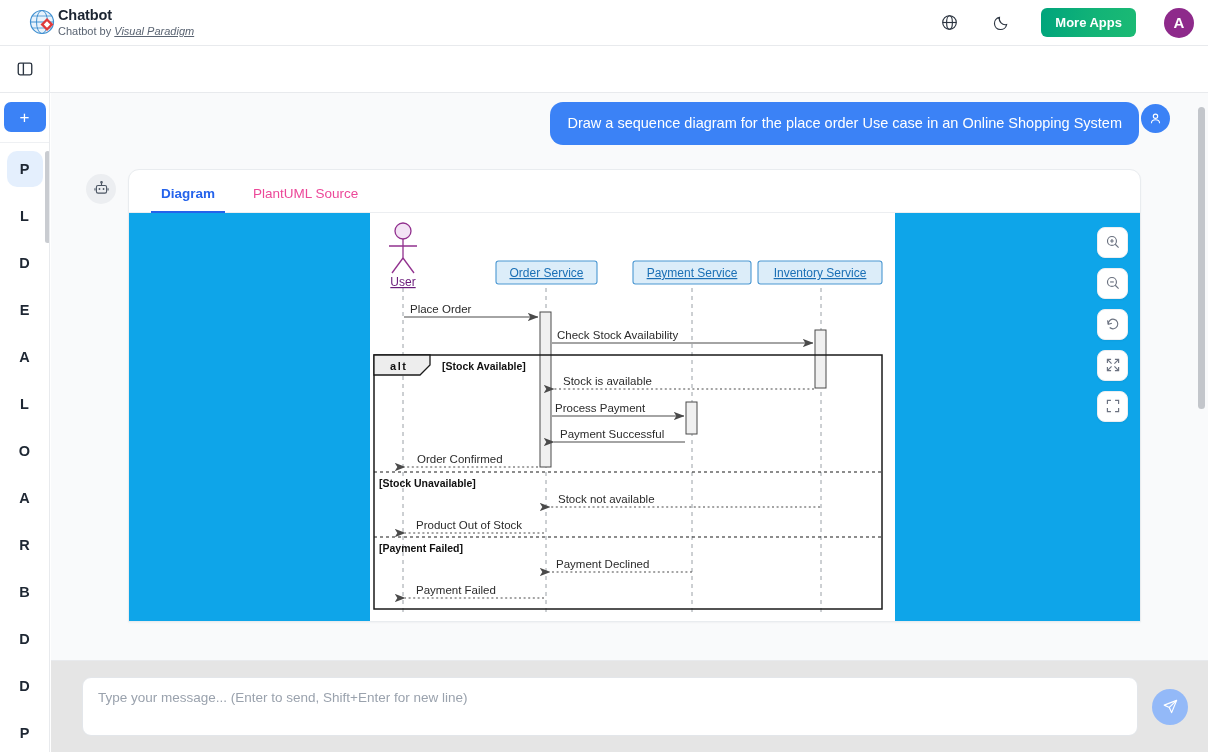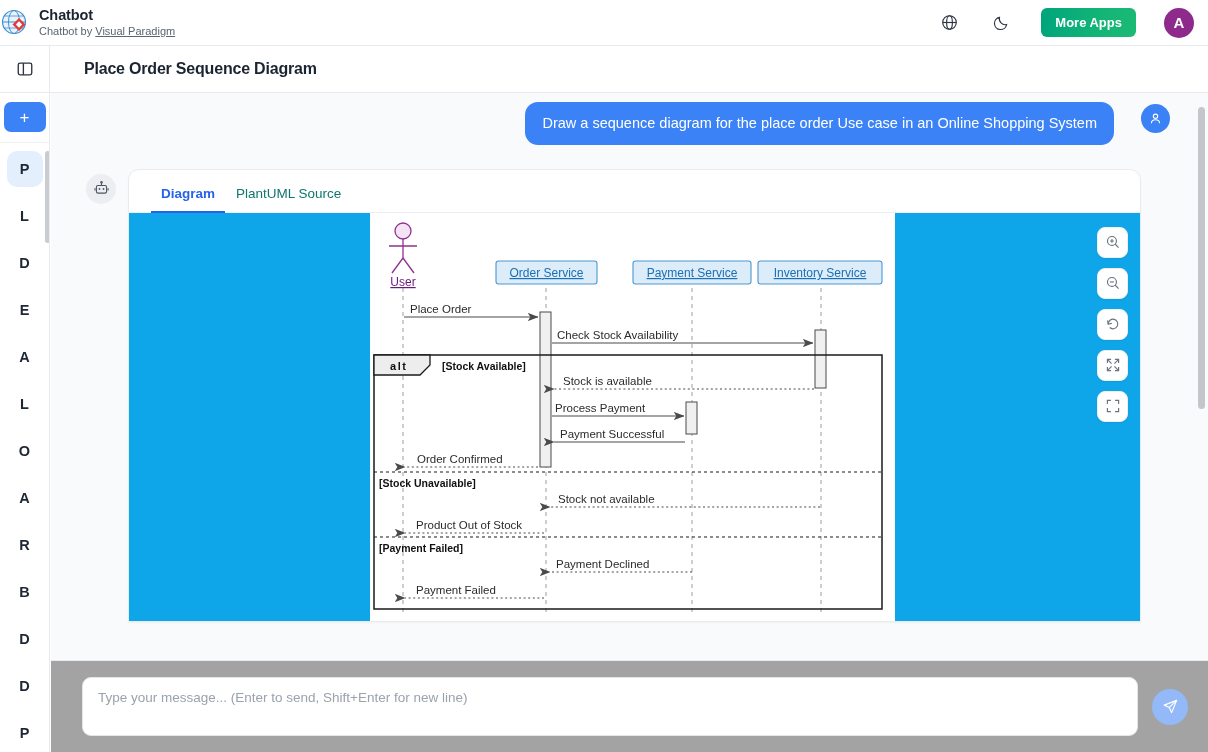--- a/index.html
+++ b/index.html
@@ -10,26 +10,26 @@
     overflow: hidden;
   }
 
   
   .topbar {
     position: absolute; left: 0; top: 0; width: 1208px; height: 46px;
     background: #ffffff;
     border-bottom: 1px solid #e8eaed;
     display: flex; align-items: center;
   }
-  .brand { display: flex; align-items: center; gap: 9px; padding-left: 0; }
+  .brand { display: flex; align-items: center; padding-left: 28px; }
   .logo { width: 30px; height: 30px; position: relative; flex: 0 0 auto; }
   .brand-text { line-height: 1.15; }
   .brand-title { font-size: 14.5px; font-weight: bold; color: #1b2431; letter-spacing: -0.1px; }
   .brand-sub { font-size: 11px; color: #5a6472; margin-top: 1px; }
-  .brand-sub a { color: #5a6472; text-decoration: underline; }
+  .brand-sub a { color: #5a6472; text-decoration: underline; font-style: italic; }
 
   .topbar-right { margin-left: auto; display: flex; align-items: center; gap: 28px; padding-right: 14px; }
   .icon-btn {
     width: 24px; height: 24px; display: flex; align-items: center; justify-content: center;
     color: #2b3440; cursor: pointer; background: none; border: none;
   }
   .more-apps {
     height: 29px; padding: 0 14px; border-radius: 6px; border: none;
     background: linear-gradient(100deg, #00a47c 0%, #12b377 55%, #1bba74 100%);
     color: #fff; font-size: 13px; font-weight: bold; cursor: pointer;
@@ -92,21 +92,21 @@
     background: #f9fafb; overflow: hidden;
   }
   .main-scroll {
     position: absolute; right: 3px; top: 14px; width: 7px; height: 302px;
     background: #c3c6cb; border-radius: 4px;
   }
 
   
   .user-row {
     display: flex; align-items: flex-start; justify-content: flex-end;
-    gap: 27px; padding: 9px 38px 0 0;
+    gap: 2px; padding: 9px 38px 0 0;
   }
   .user-avatar {
     width: 29px; height: 29px; border-radius: 50%; background: #3b82f6;
     display: flex; align-items: center; justify-content: center; flex: 0 0 auto;
     margin-top: 2px;
   }
   .user-bubble {
     background: #3b82f6; color: #fff; border-radius: 13px;
     padding: 12px 17px; font-size: 14.5px; max-width: 630px;
     line-height: 1.3;
@@ -117,23 +117,23 @@
   .bot-avatar {
     width: 30px; height: 30px; border-radius: 50%; background: #eceef1;
     display: flex; align-items: center; justify-content: center; flex: 0 0 auto;
     color: #4b5563; margin-top: 5px;
   }
   .result-card {
     width: 1013px; background: #fff; border: 1px solid #e9ecef;
     border-radius: 11px 11px 0 0; overflow: hidden;
     box-shadow: 0 1px 2px rgba(16,24,40,0.04);
   }
-  .tabs { display: flex; gap: 1px; padding: 10px 22px 0 22px; border-bottom: 1px solid #eceef1; }
+  .tabs { display: flex; gap: 18px; padding: 10px 22px 0 22px; border-bottom: 1px solid #eceef1; }
   .tab {
-    font-size: 13.5px; padding: 6px 10px 10px 10px; color: #0f766e; cursor: pointer;
+    font-size: 13.5px; padding: 6px 10px 10px 10px; color: #ec4899; cursor: pointer;
     border-bottom: 2.5px solid transparent; margin-bottom: -1px;
   }
   .tab.active { color: #2563eb; font-weight: bold; border-bottom-color: #2563eb; }
 
   .canvas-wrap { position: relative; height: 408px; background: #0ea5e9; overflow: hidden; }
   .canvas-tools {
     position: absolute; right: 12px; top: 14px; display: flex; flex-direction: column; gap: 10px;
     z-index: 5;
   }
   .tool-btn {
@@ -143,21 +143,21 @@
   }
   .diagram-canvas {
     position: absolute; left: 241px; top: 0; width: 525px; height: 408px;
     background: #ffffff;
   }
   .diagram-canvas svg { display: block; }
 
   
   .composer {
     position: absolute; left: 51px; top: 660px; width: 1157px; height: 92px;
-    background: #a3a3a3; border-top: 1px solid #e8eaed;
+    background: #e5e5e5; border-top: 1px solid #e8eaed;
   }
   .composer-inner { display: flex; align-items: center; gap: 14px; padding: 16px 20px 0 31px; }
   .msg-input {
     flex: 1; height: 59px; border: 1px solid #e3e6ea; border-radius: 9px;
     padding: 12px 15px; font-size: 13.5px; color: #1b2431; resize: none; outline: none;
     font-family: "Liberation Sans", sans-serif; background: #fff;
   }
   .msg-input::placeholder { color: #9aa2ad; }
   .send-btn {
     width: 36px; height: 36px; border-radius: 50%; border: none;
@@ -205,21 +205,20 @@
   </div>
 </div>
 
 <div class="subbar">
   <div class="panel-toggle">
     <svg width="18" height="18" viewBox="0 0 20 20" fill="none" stroke="#2b3440" stroke-width="1.5">
       <rect x="2.5" y="3.5" width="15" height="13" rx="2"></rect>
       <line x1="8.2" y1="3.5" x2="8.2" y2="16.5"></line>
     </svg>
   </div>
-  <div class="page-title">Place Order Sequence Diagram</div>
 </div>
 
 <div class="rail">
   <div class="new-chat-wrap">
     <button class="new-chat">+</button>
   </div>
   <div class="rail-list" id="rail-list">
     <div class="rail-scroll"></div>
   <div class="rail-item active">P</div>
       <div class="rail-item">L</div>

